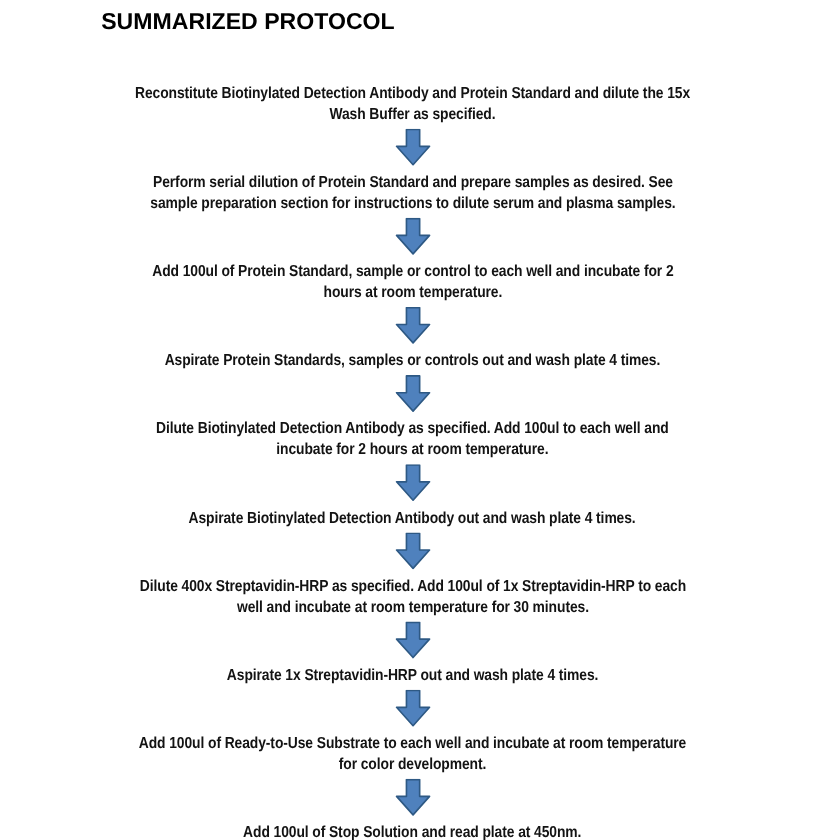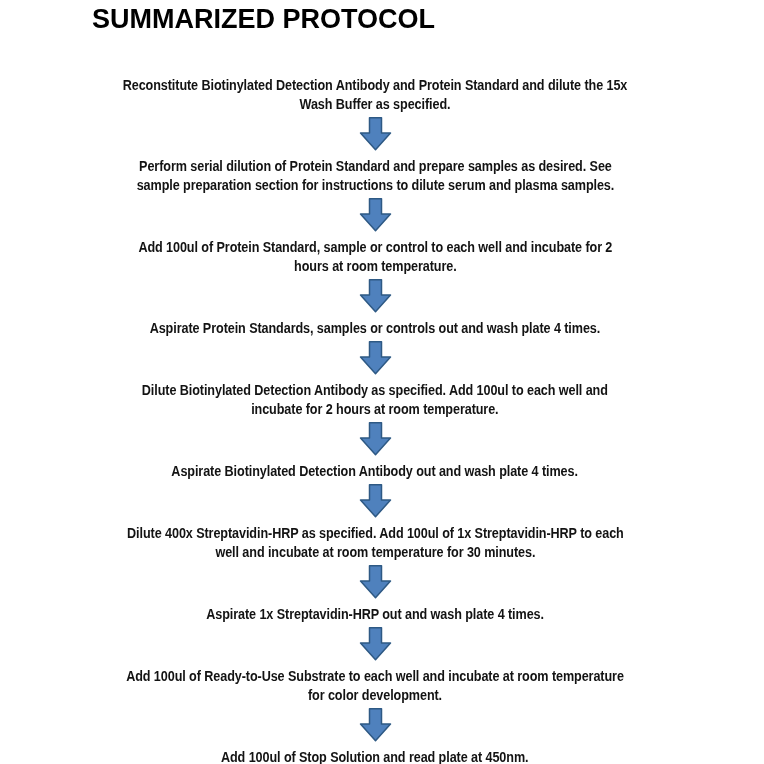--- a/index.html
+++ b/index.html
@@ -10,21 +10,21 @@
   }
   .page {
     position: relative;
     width: 764px;
     height: 764px;
     background: #ffffff;
     overflow: hidden;
   }
   .title {
     margin: 7px 0 0 92px;
-    font-size: 27px;
+    font-size: 21px;
     line-height: 25px;
     font-weight: bold;
     color: #000000;
     letter-spacing: 0px;
   }
   .flow {
     display: flex;
     flex-direction: column;
     align-items: center;
     margin-top: 44px;

